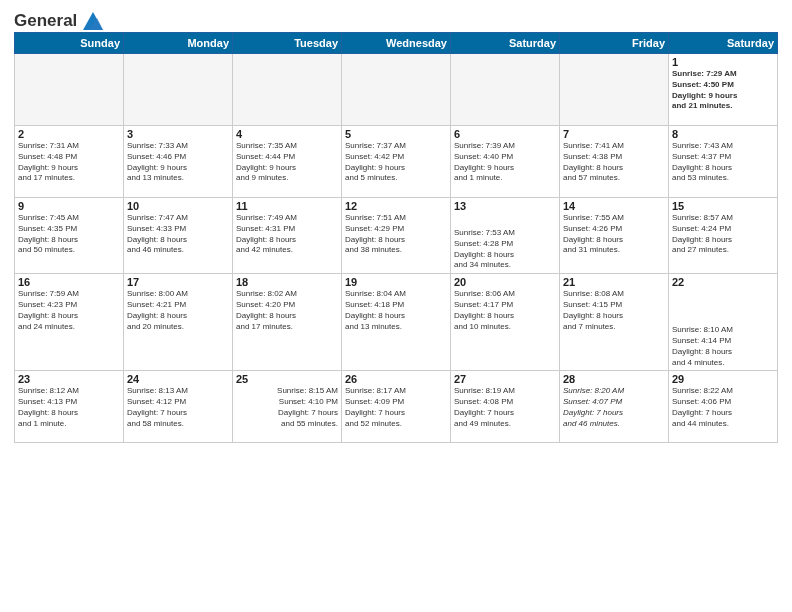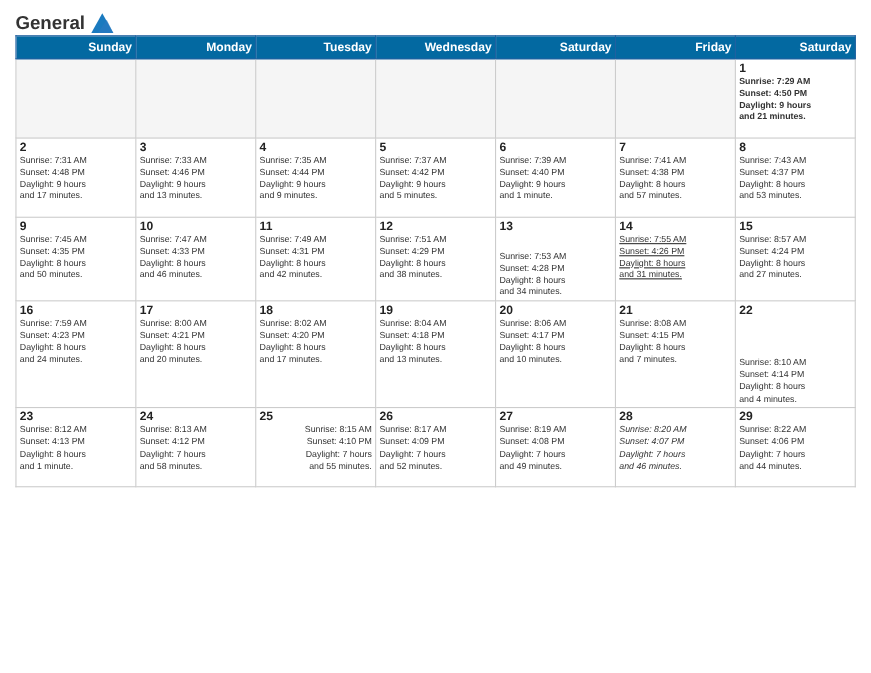--- a/index.html
+++ b/index.html
@@ -214,21 +214,21 @@
           </td>
           <td>
             <span class="day-number">13</span>
             <div class="day-info" style="white-space: pre-line; margin-top: 16px;">Sunrise: 7:53 AM
 Sunset: 4:28 PM
 Daylight: 8 hours
 and 34 minutes.</div>
           </td>
           <td>
             <span class="day-number">14</span>
-            <div class="day-info" style="white-space: pre-line; text-decoration: underline;">Sunrise: 7:55 AM
+            <div class="day-info" style="white-space: pre-line;">Sunrise: 7:55 AM
 Sunset: 4:26 PM
 Daylight: 8 hours
 and 31 minutes.</div>
           </td>
           <td>
             <span class="day-number">15</span>
             <div class="day-info" style="white-space: pre-line;">Sunrise: 8:57 AM
 Sunset: 4:24 PM
 Daylight: 8 hours
 and 27 minutes.</div>

